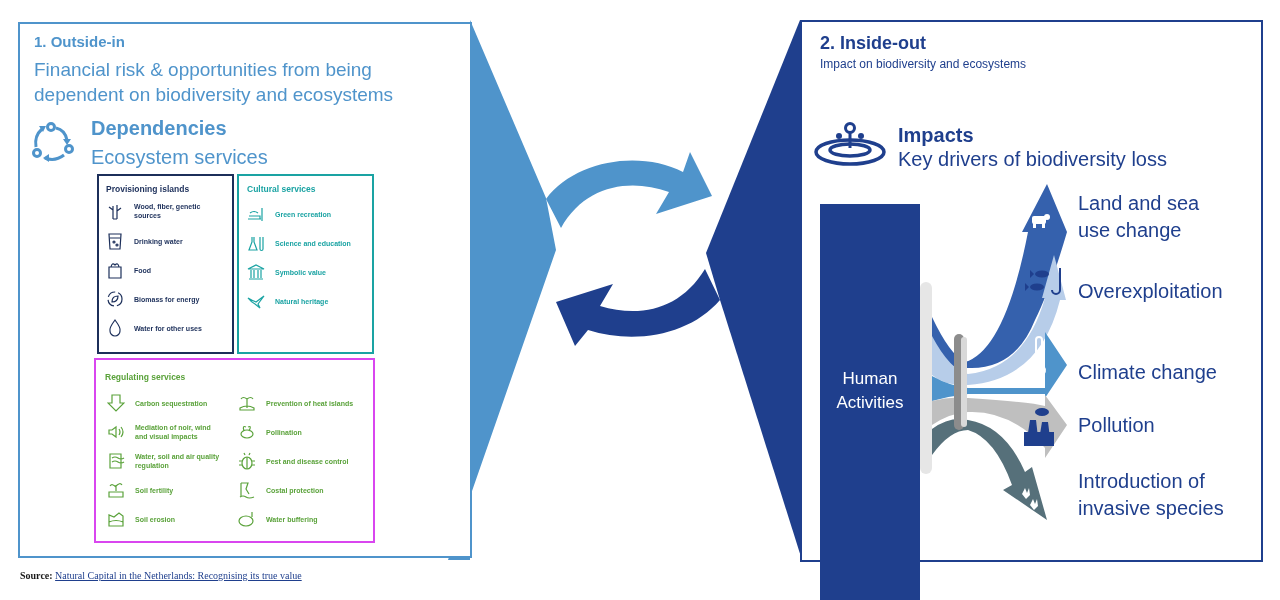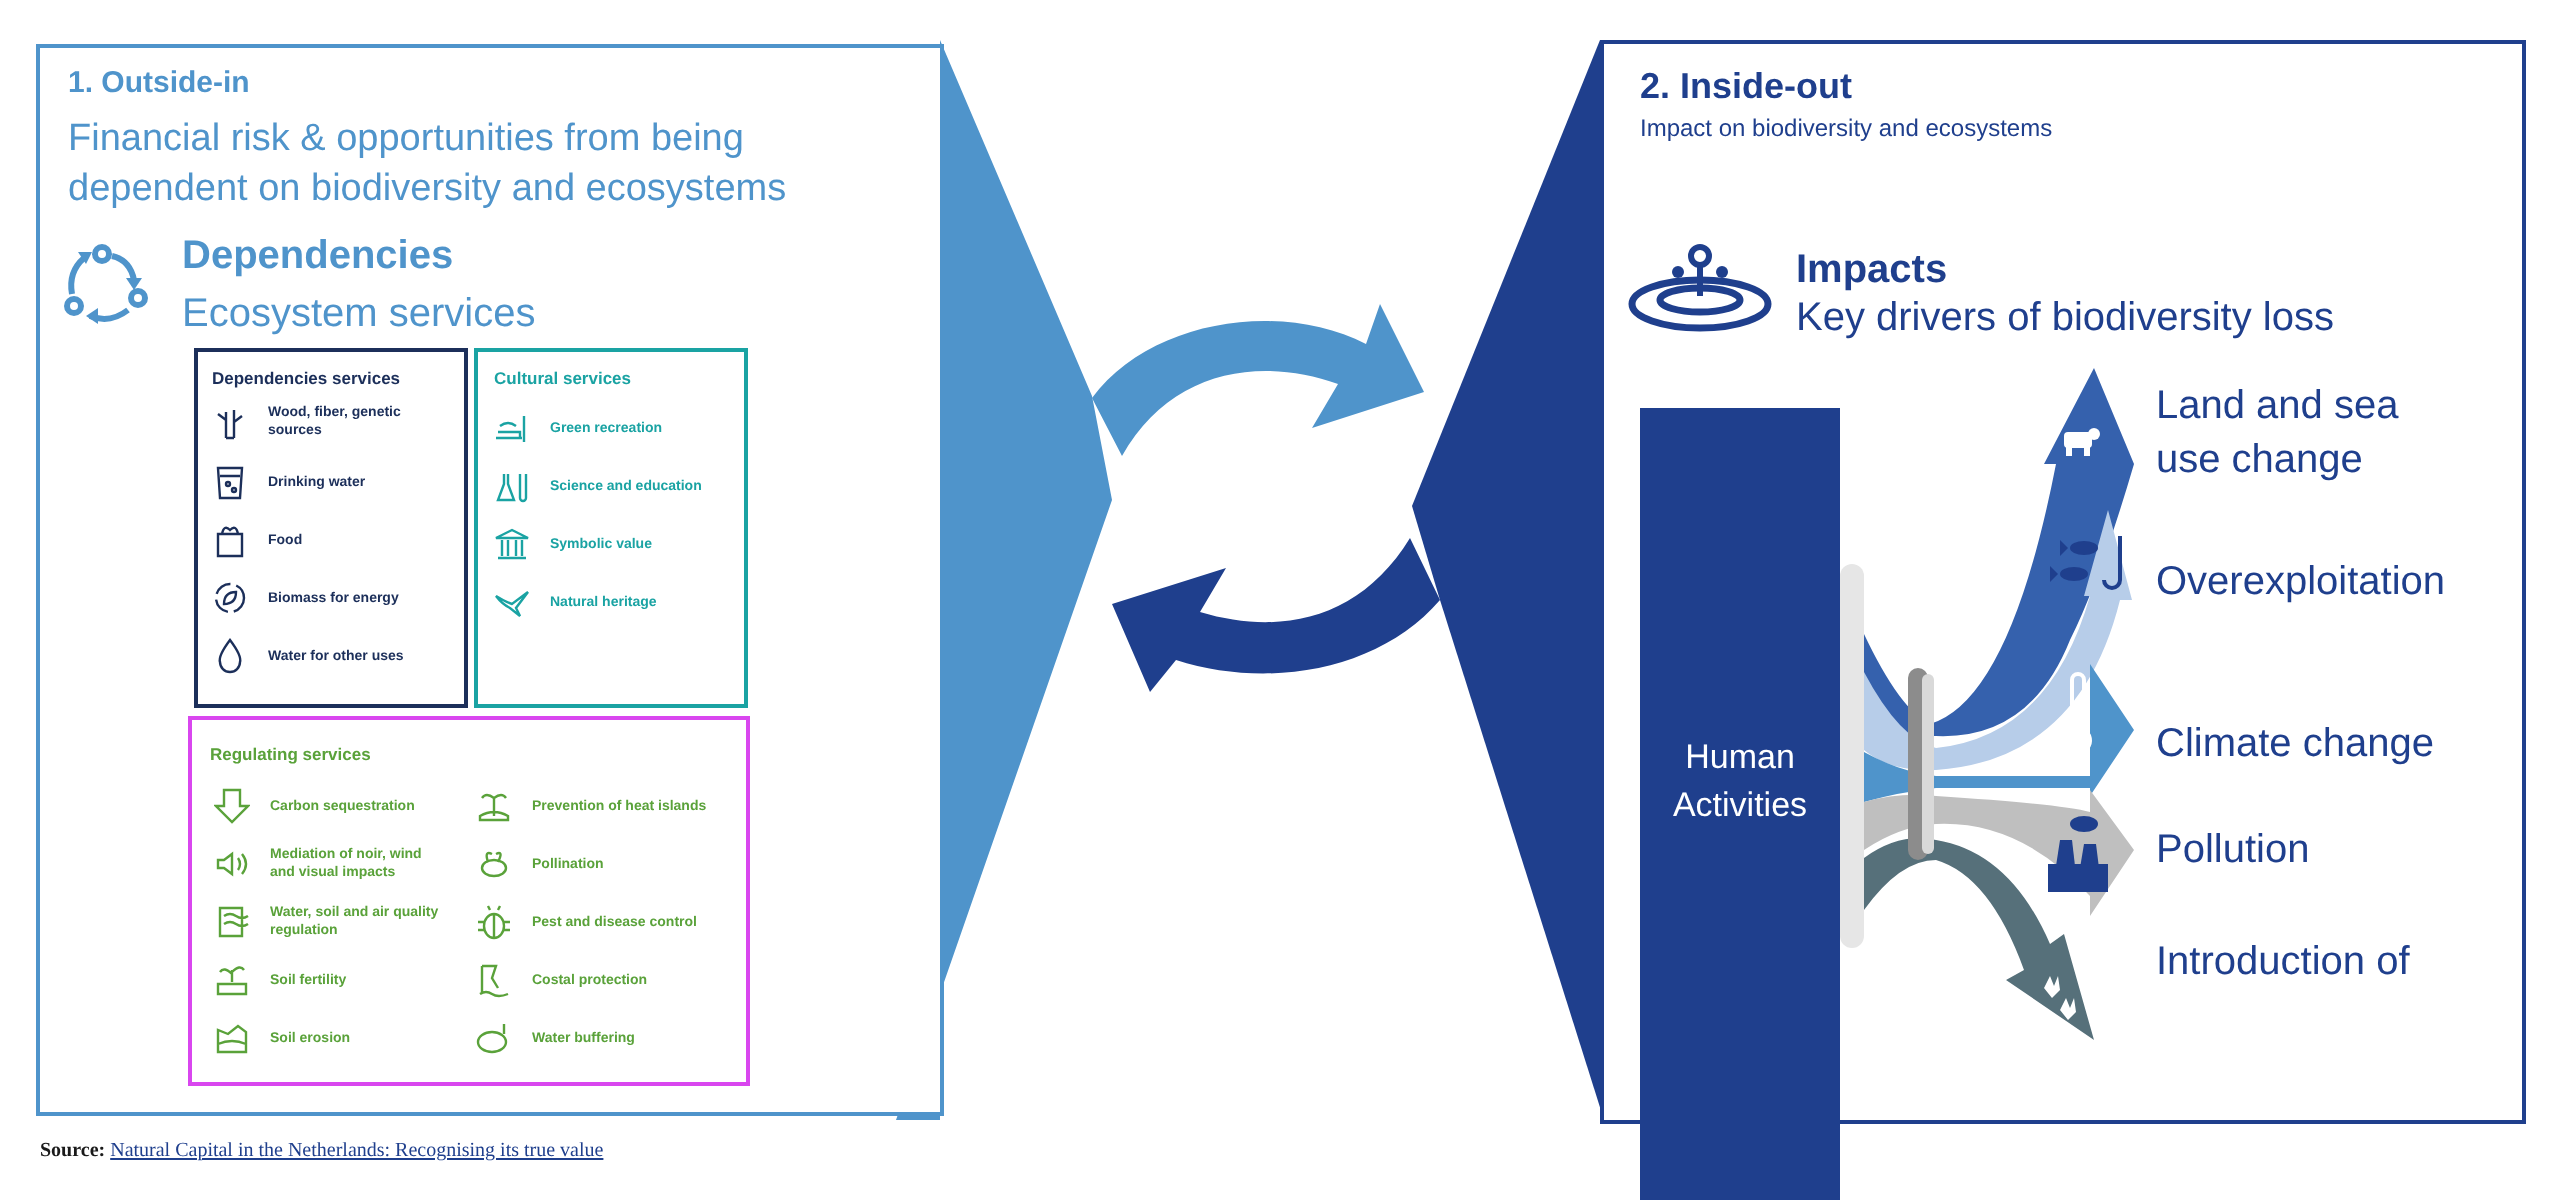--- a/index.html
+++ b/index.html
@@ -47,21 +47,21 @@
   <g fill="#4f94cb">
       <polygon points="32,19 40,19 36,25"></polygon>
       <polygon points="18,34 18,42 12,38"></polygon>
       <polygon points="8,6 15,6 12,12"></polygon>
     </g>
 </svg>
 <div class="abs lt1" style="left:91px;top:117px;font-size:20px;">Dependencies</div>
 <div class="abs lt2" style="left:91px;top:145px;font-size:20px;">Ecosystem services</div>
 
 <div class="svc-box" style="left:97px;top:174px;width:137px;height:180px;border:2px solid #1c2f5a;">
-  <div class="svc-title" style="left:7px;top:8px;color:#1c2f5a;">Dependencies services</div>
+  <div class="svc-title" style="left:7px;top:8px;color:#1c2f5a;">Provisioning islands</div>
   <div class="svc-item" style="left:7px;top:26px;color:#1c2f5a;">
     <svg class="ic" viewBox="0 0 18 18">
         <g fill="none" stroke="#1c2f5a" stroke-width="1.2">
           <path d="M7,17 V4 M11,17 V3 M7,17 H11 M7,8 L3,5 M11,9 L15,6"></path>
         </g>
       </svg>
     <span><span>Wood, fiber, genetic</span><br><span>sources</span></span>
   </div>
   <div class="svc-item" style="left:7px;top:56px;color:#1c2f5a;">
     <svg class="ic" viewBox="0 0 18 18">
@@ -287,18 +287,18 @@
   <div style="position:absolute;left:0;right:0;top:163px;text-align:center;color:#fff;font-size:17px;line-height:24px;">
     <span>Human</span><br>
     <span>Activities</span>
   </div>
 </div>
 
 <div class="driver-label" style="left:1078px;top:190px;"><span>Land and sea</span><br><span>use change</span></div>
 <div class="driver-label" style="left:1078px;top:278px;">Overexploitation</div>
 <div class="driver-label" style="left:1078px;top:359px;">Climate change</div>
 <div class="driver-label" style="left:1078px;top:412px;">Pollution</div>
-<div class="driver-label" style="left:1078px;top:468px;"><span>Introduction of</span><br></div>
+<div class="driver-label" style="left:1078px;top:468px;"><span>Introduction of</span><br><span>invasive species</span></div>
 
 <div id="source" class="abs">
   <b>Source:</b>
   <a>Natural Capital in the Netherlands: Recognising its true value</a>
 </div>
 
 </body></html>

